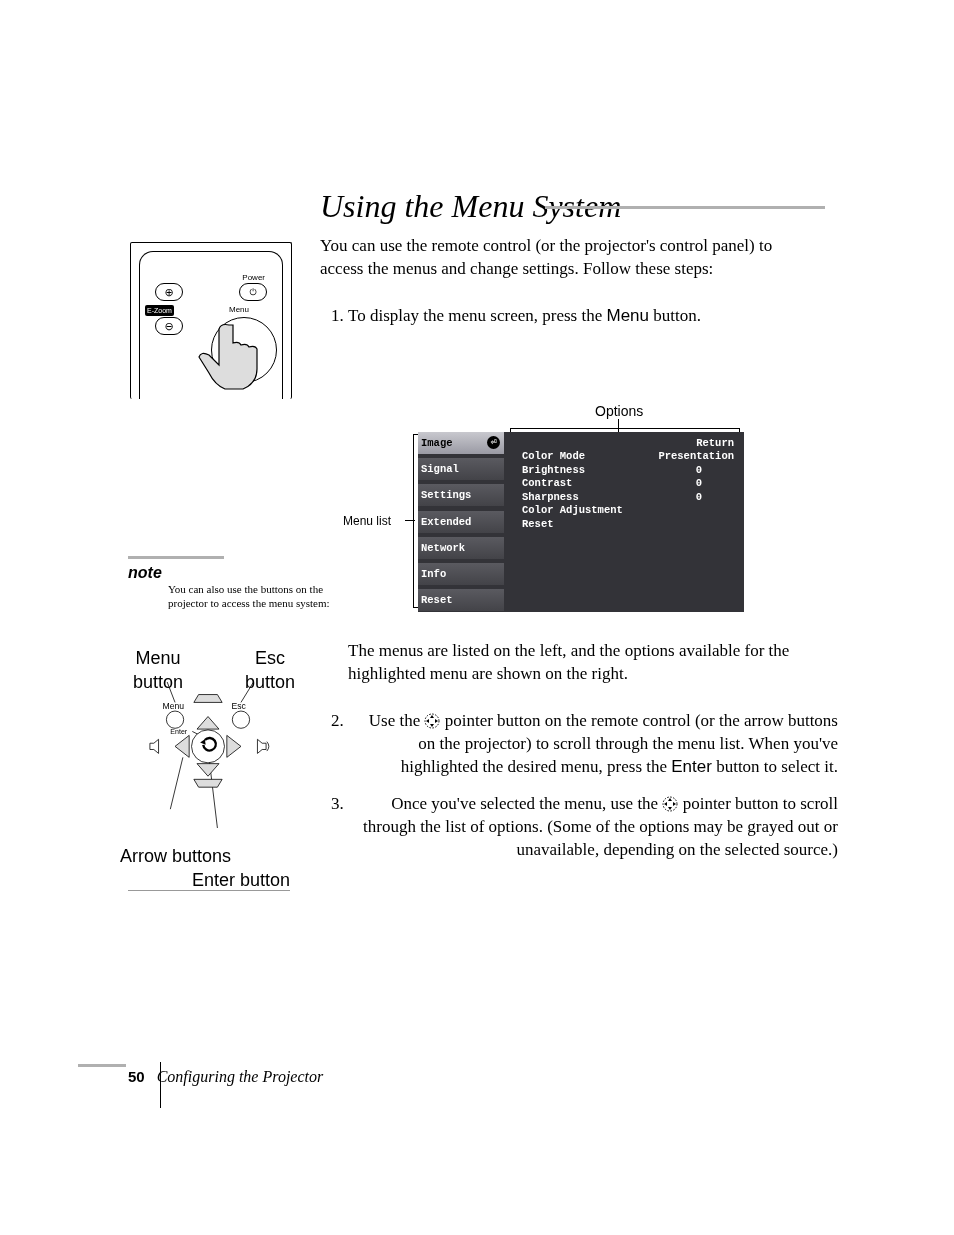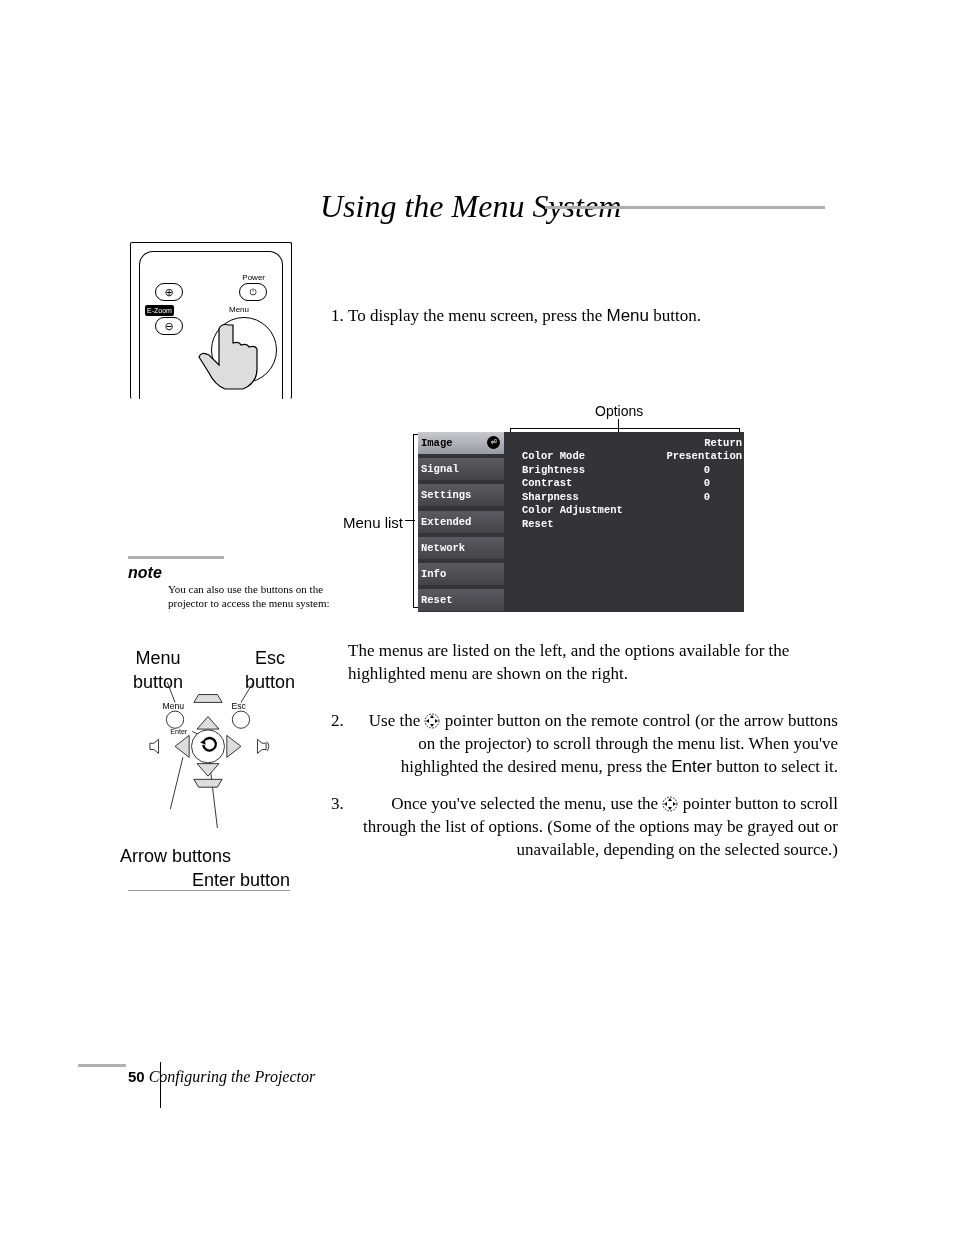--- a/index.html
+++ b/index.html
@@ -115,21 +115,21 @@
     position: absolute; left: 618px; top: 419px; width: 1px; height: 14px; background:#000;
   }
   .options-brace {
     position: absolute; left: 510px; top: 428px; width: 228px; height: 5px;
     border-top: 1px solid #000;
     border-left: 1px solid #000;
     border-right: 1px solid #000;
   }
   .menulist-label {
     position: absolute; left: 343px; top: 513px;
-    font-family: Arial, Helvetica, sans-serif; font-size: 15px;
+    font-family: Arial, Helvetica, sans-serif; font-size: 12px;
   }
   .menulist-line {
     position: absolute; left: 405px; top: 520px; width: 10px; height: 1px; background:#000;
   }
   .menulist-brace {
     position: absolute; left: 413px; top: 434px; width: 5px; height: 172px;
     border-left: 1px solid #000;
     border-top: 1px solid #000;
     border-bottom: 1px solid #000;
   }
@@ -151,21 +151,21 @@
   .osd-item.selected {
     background: linear-gradient(#c8c8ce,#9a9aa4);
     color: #000;
   }
   .osd-item.selected::after{
     content:"⏎"; position:absolute; right:4px; top:0; font-size:10px;
     background:#000; color:#fff; width:13px; height:13px; line-height:13px;
     text-align:center; border-radius:50%; top:4px;
   }
   .osd-right {
-    position:absolute; left:90px; top:0; right:0; padding: 4px 2px 4px 14px;
+    position:absolute; left:90px; top:0; right:0; padding: 4px 10px 4px 14px;
   }
   .osd-return { text-align:right; }
   .osd-row { display:flex; justify-content:space-between; line-height:13.5px; }
   .osd-row span:last-child { min-width: 70px; text-align:center; }
 
   .body-after-fig {
     position: absolute; left: 348px; top: 640px; width: 458px;
   }
 
   .steps-2 {
@@ -204,33 +204,34 @@
   .ctrl-panel {
     position:absolute; left: 0; top: 36px; width: 176px; height: 146px;
   }
   .note-end-rule {
     position:absolute; left:128px; top: 890px; width: 162px; height:1px; background:#999;
   }
   .footer {
     position: absolute; left: 128px; top: 1066px;
     font-size: 16px;
   }
-  .page-num { font-weight:bold; font-family: Arial, Helvetica, sans-serif; font-size:15px; margin-right: 0;}
+  .page-num { font-weight:bold; font-family: Arial, Helvetica, sans-serif; font-size:15px; margin-right: 8px;}
   .footer-title { font-style: italic; }
   .margin-line {
     position:absolute; left: 160px; top: 1062px; width:1px; height: 46px; background:#000;
   }
 </style>
 </head>
 <body>
 
 <div class="page">
   <div class="heading">Using the Menu System</div>
   <div class="heading-rule"></div>
 
+  <div class="intro">You can use the remote control (or the projector's control panel) to access the menus and change settings. Follow these steps:</div>
 
   <ol class="step-list">
     <li>
       <span>To display the menu screen, press the </span><span class="bold-sans">Menu</span><span> button.</span>
     </li>
   </ol>
 
   <div class="remote-box">
     <div class="remote-inner"></div>
     <div class="remote-label power-lbl">Power</div>

